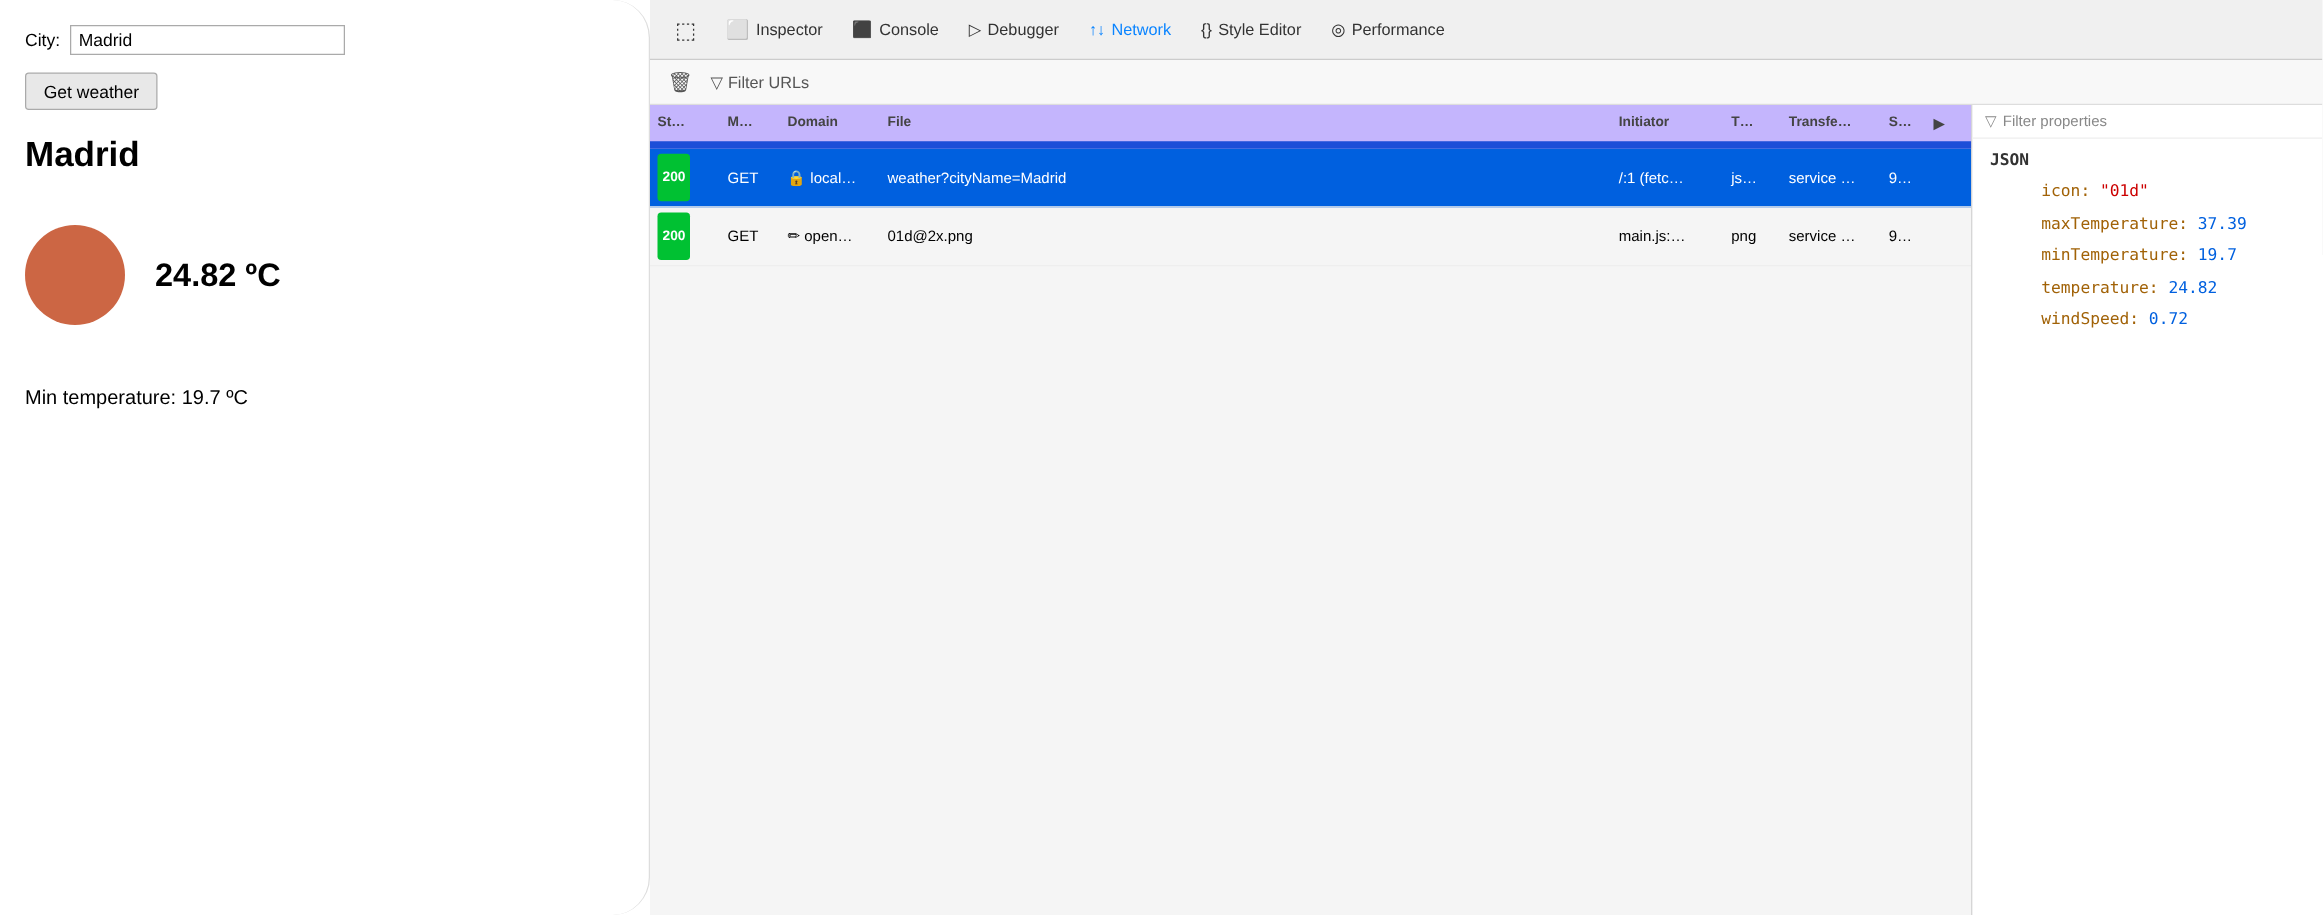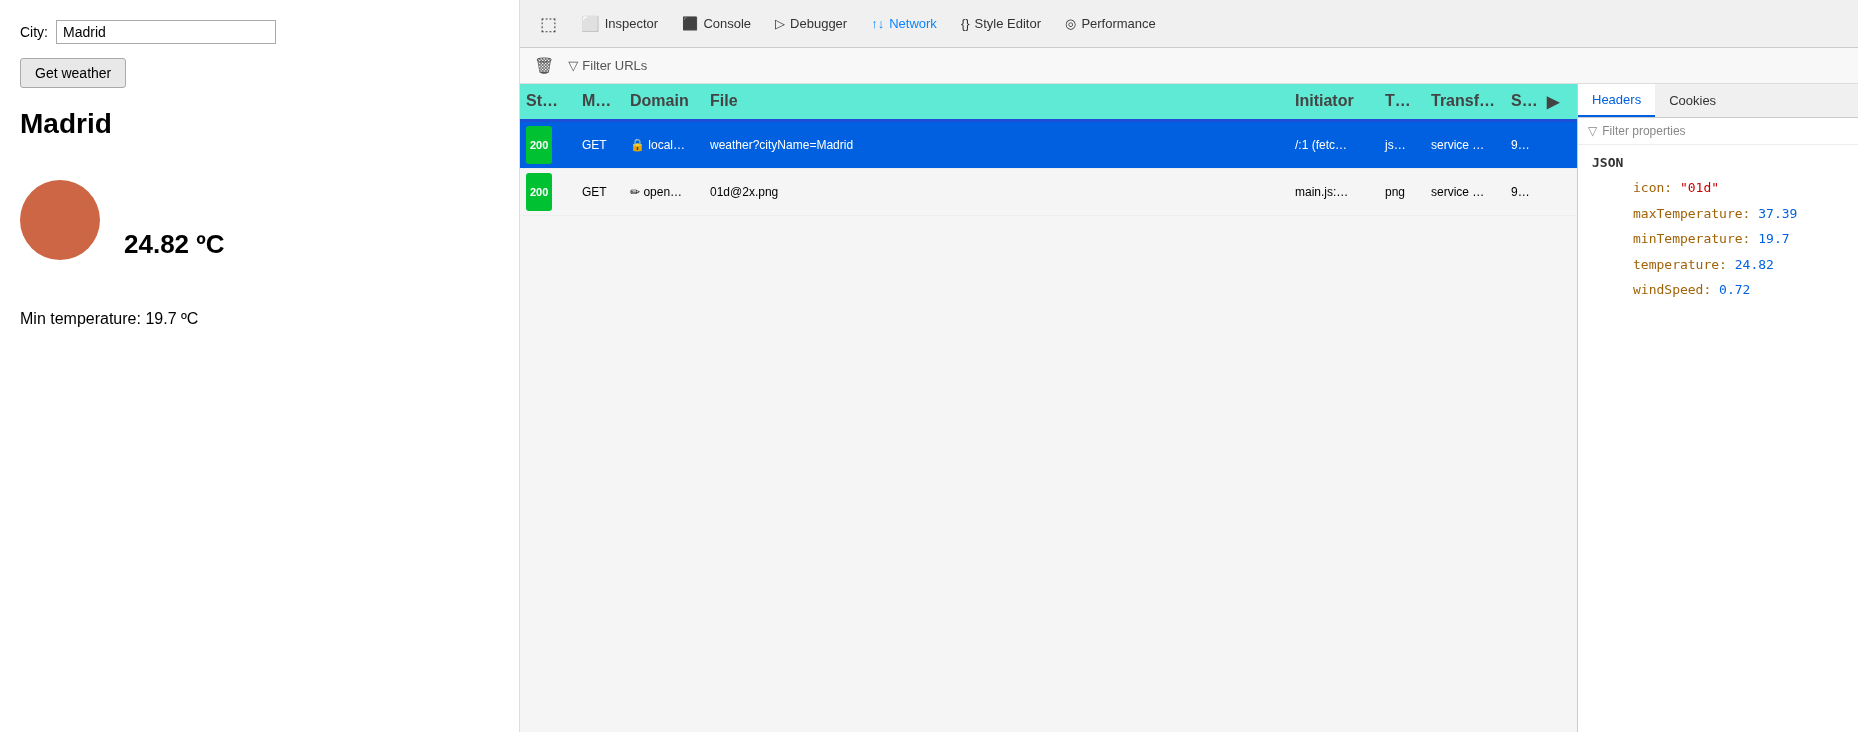--- a/index.html
+++ b/index.html
@@ -14,20 +14,21 @@
 
     
     .left-panel {
       width: 520px;
       min-width: 520px;
       padding: 20px 20px;
       border-right: 1px solid #ddd;
       display: flex;
       flex-direction: column;
       gap: 10px;
+      border-radius: 30px;
     }
     .city-row {
       display: flex;
       align-items: center;
       gap: 8px;
       margin-bottom: 4px;
     }
     .city-label {
       font-size: 14px;
     }
@@ -48,21 +49,21 @@
       width: fit-content;
     }
     .city-name {
       font-size: 28px;
       font-weight: bold;
       margin-top: 10px;
       margin-bottom: 10px;
     }
     .weather-main {
       display: flex;
-      align-items: flex-end;
+      align-items: center;
       gap: 24px;
       margin: 20px 0 30px 0;
     }
     .weather-icon {
       width: 80px;
       height: 80px;
       background: #cc6644;
       border-radius: 50%;
     }
     .temperature {
@@ -155,24 +156,24 @@
     .network-table {
       flex: 1;
       display: flex;
       flex-direction: column;
       overflow: hidden;
       border-right: 1px solid #ccc;
       min-width: 0;
     }
     .table-header {
       display: flex;
-      background: #5eead4;
-      border-bottom: 3px solid #1d4ed8;
+      background: #c4b5fd;
+      border-bottom: 6px solid #1d4ed8;
       padding: 4px 0;
-      font-size: 16px;
+      font-size: 11px;
       font-weight: 600;
       color: #444;
       flex-shrink: 0;
     }
     .th {
       padding: 4px 6px;
       overflow: hidden;
       text-overflow: ellipsis;
       white-space: nowrap;
     }
@@ -377,24 +378,20 @@
           <div class="td col-initiator">main.js:…</div>
           <div class="td col-type">png</div>
           <div class="td col-transfer">service …</div>
           <div class="td col-size">9…</div>
           <div class="td col-play"></div>
         </div>
       </div>
     </div>
 
     <div class="details-panel">
-      <div class="details-tabs">
-        <button class="details-tab active">Headers</button>
-        <button class="details-tab">Cookies</button>
-      </div>
       <div class="filter-properties">
         <span>▽</span>
         <span>Filter properties</span>
       </div>
       <div class="json-section">
         <div class="json-label">JSON</div>
         <div class="json-entry">
           <span class="json-key">icon: </span>
           <span class="json-string">"01d"</span>
         </div>

